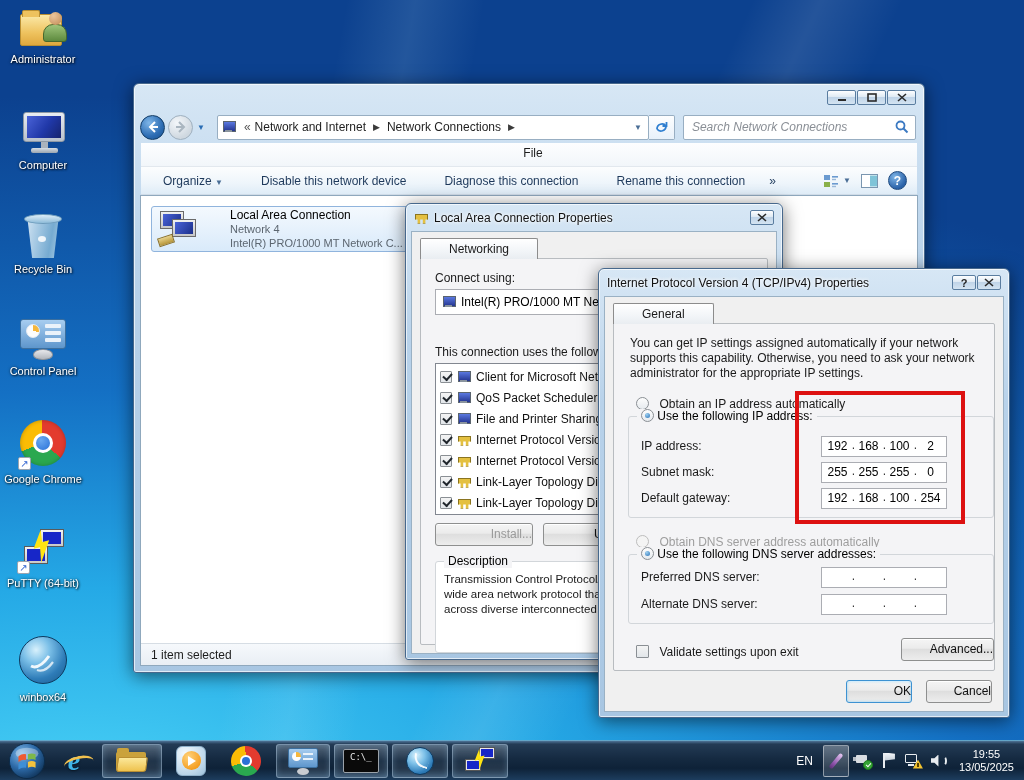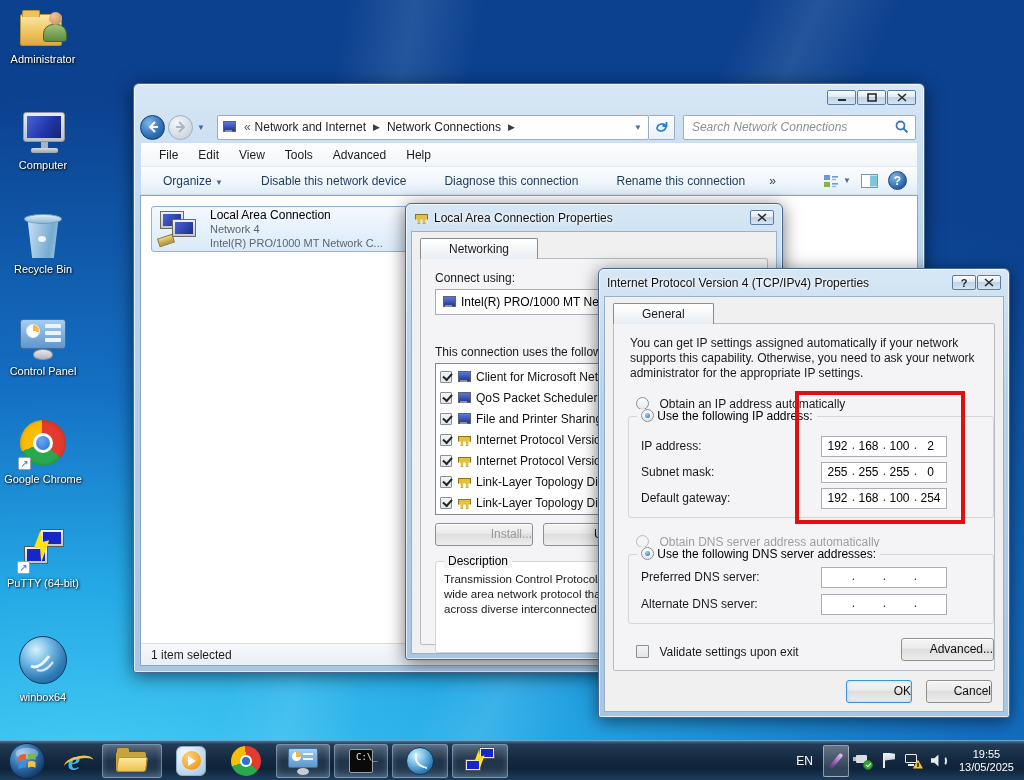--- a/index.html
+++ b/index.html
@@ -106,29 +106,29 @@
   .ex-inner { position:absolute; left:6px; right:6px; bottom:6px; top:111px; background:#fff; border:1px solid #8fa8bd; }
   .navrow { position:absolute; left:6px; right:6px; top:27px; height:32px; display:flex; align-items:center; }
   .navball { width:25px; height:25px; border-radius:50%; display:flex; align-items:center; justify-content:center; }
   .navball.back { background:radial-gradient(circle at 35% 30%, #7fb6e8, #2d6db4 60%, #174f8c); border:1px solid #123c66; }
   .navball.fwd { background:radial-gradient(circle at 35% 30%, #f4f7fa, #cfd8e0 70%); border:1px solid #9fb0bf; margin-left:3px; }
   .addr { flex:0 0 auto; display:flex; align-items:center; height:25px; background:#fff; border:1px solid #98aec2; border-radius:2px; margin-left:8px; padding:0 4px; font-size:12px; color:#1f1f1f; }
   .crumb-sep { color:#3a3a3a; font-size:9px; padding:0 7px; }
   .searchbox { display:flex; align-items:center; height:25px; background:#fff; border:1px solid #98aec2; border-radius:2px; margin-left:8px; }
   .searchbox input { flex:1; border:none; outline:none; font-size:12px; padding:0 8px; font-family:"Liberation Sans",sans-serif; background:transparent; }
   .searchbox input::placeholder { color:#8a8f96; font-style:italic; }
-  .menubar { position:absolute; left:7px; right:7px; top:59px; height:24px; background:linear-gradient(#fdfeff,#f2f6fa); border-bottom:1px solid #e2e8ee; display:flex; align-items:center; padding-left:8px; }
+  .menubar { position:absolute; left:7px; right:7px; top:59px; height:24px; background:linear-gradient(#fdfeff,#f2f6fa); border-bottom:1px solid #e2e8ee; display:flex; align-items:center; padding-left:8px;flex-direction:column; }
   .menubar span { font-size:12px; color:#1c1c1c; padding:3px 10px; }
   .cmdbar { position:absolute; left:7px; right:7px; top:83px; height:28px; display:flex; align-items:center;
      background:linear-gradient(#fcfdfe,#eef5fb 60%,#dfecf7); border-bottom:1px solid #d0dce8; padding:0 10px; }
   .cmdbar .citem { font-size:12px; color:#1e395b; padding:4px 12px; white-space:nowrap; }
   .statusbar { position:absolute; left:7px; right:7px; bottom:7px; height:22px; background:linear-gradient(#f6f9fc,#e9eef4); border-top:1px solid #d6dde4; font-size:12px; color:#1c1c1c; display:flex; align-items:center; padding-left:10px; }
 
   .conn-item { position:absolute; left:10px; top:10px; width:260px; height:46px; display:flex; align-items:center;
-     background:linear-gradient(#f4f9fe,#d9eafa); border:1px solid #90b4dd; border-radius:3px; padding:2px 6px; }
+     background:linear-gradient(#f4f9fe,#d9eafa); border:1px solid #90b4dd; border-radius:3px; padding:2px 6px;gap:20px; }
   .conn-txt { font-size:12px; line-height:14px; margin-left:8px; }
   .conn-txt .t1 { color:#000; }
   .conn-txt .t2, .conn-txt .t3 { color:#5c6670; font-size:11px; }
 
   .net-icon { position:relative; width:44px; height:40px; flex:0 0 auto; }
   .net-icon .mon { position:absolute; width:24px; height:18px; background:linear-gradient(#f0f0f0,#c6c6c6); border:1px solid #6a6a6a; padding:2px; }
   .net-icon .mon i { display:block; width:100%; height:100%; background:linear-gradient(125deg,#4a63d8,#1b2f8a); }
   .net-icon .m1 { left:2px; top:2px; }
   .net-icon .m2 { left:14px; top:10px; }
   .net-icon .plug { position:absolute; left:0px; top:27px; width:16px; height:9px; background:linear-gradient(#e8d28a,#b59438); border:1px solid #8a6f26; transform:rotate(-18deg); }
@@ -158,21 +158,21 @@
   .orb { width:38px; height:38px; margin-left:8px; flex:0 0 auto; }
   .ie-e { position:relative; font-family:"Liberation Serif",serif; font-style:italic; font-weight:bold; font-size:28px; color:#3fb4ea; text-shadow:0 1px 2px rgba(0,0,0,.5); line-height:28px; }
   .ie-e::after { content:""; position:absolute; left:-4px; top:9px; width:30px; height:12px; border-top:3px solid #f2c14e; border-radius:50%; transform:rotate(-12deg); }
   .tb-folder { position:relative; width:32px; height:24px; }
   .tb-folder .bk { position:absolute; left:0; top:3px; width:30px; height:19px; background:#caa23c; border-radius:2px; }
   .tb-folder .bk::before { content:""; position:absolute; top:-4px; left:1px; width:12px; height:5px; background:#caa23c; border-radius:2px 2px 0 0; }
   .tb-folder .fr { position:absolute; left:1px; top:8px; width:30px; height:15px; background:linear-gradient(#fbe89a,#eec24e); border:1px solid #b98f33; border-radius:2px 2px 3px 3px; transform:skewX(-8deg); }
   .tb-wmp { width:30px; height:30px; border-radius:6px; background:radial-gradient(circle at 30% 25%, #f4fafe, #bcd6ea 70%, #9cc0da); border:1px solid #8fb0ca; display:flex; align-items:center; justify-content:center; }
   .tb-wmp .core { width:19px; height:19px; border-radius:50%; background:radial-gradient(circle at 35% 30%, #ffd27a, #f08a00); display:flex; align-items:center; justify-content:center; }
   .tb-wmp .tri { width:0; height:0; border-left:8px solid #fff; border-top:5px solid transparent; border-bottom:5px solid transparent; margin-left:2px; }
-  .tb-cmd { width:24px; height:24px; background:#0a0a0a; border:1px solid #9aa2aa; border-radius:2px; color:#e8e8e8; font-family:"DejaVu Sans Mono",monospace; font-size:9px; padding:2px 6px; }
+  .tb-cmd { width:36px; height:24px; background:#0a0a0a; border:1px solid #9aa2aa; border-radius:2px; color:#e8e8e8; font-family:"DejaVu Sans Mono",monospace; font-size:9px; padding:2px 6px; }
   .tb-cpanel, .tb-chrome { position:relative; width:30px; height:30px; }
   .tb-sph { width:28px; height:28px; border-radius:50%; border:1px solid #0e3a60; background:radial-gradient(circle at 35% 28%, #d8f1fc, #7cc0e8 35%, #2e7cb8 70%, #195a8c); position:relative; }
   .tb-sph::after { content:""; position:absolute; left:6px; top:7px; width:14px; height:10px; border-left:2px solid rgba(255,255,255,.9); border-bottom:2px solid rgba(255,255,255,.9); border-radius:0 0 0 12px; transform:rotate(18deg); }
   .tb-putty { position:relative; width:30px; height:28px; }
   .tb-putty .mon { position:absolute; width:16px; height:12px; background:#e8e8e8; border:1px solid #555; padding:1px; }
   .tb-putty .mon i { display:block; width:100%; height:100%; background:#1726c8; }
   .tb-putty .bolt { position:absolute; left:8px; top:2px; width:14px; height:20px; background:#ffe412; clip-path:polygon(62% 0,10% 52%,40% 52%,28% 100%,88% 38%,55% 38%); transform:rotate(-14deg); }
 
   .pen { width:4px; height:18px; border-radius:2px; background:linear-gradient(#e6c8f2,#8a4fa8 70%,#5e3278); transform:rotate(40deg); }
   .usb-i { position:absolute; left:1px; top:3px; width:11px; height:8px; background:#d9dde2; border-radius:1px; }

